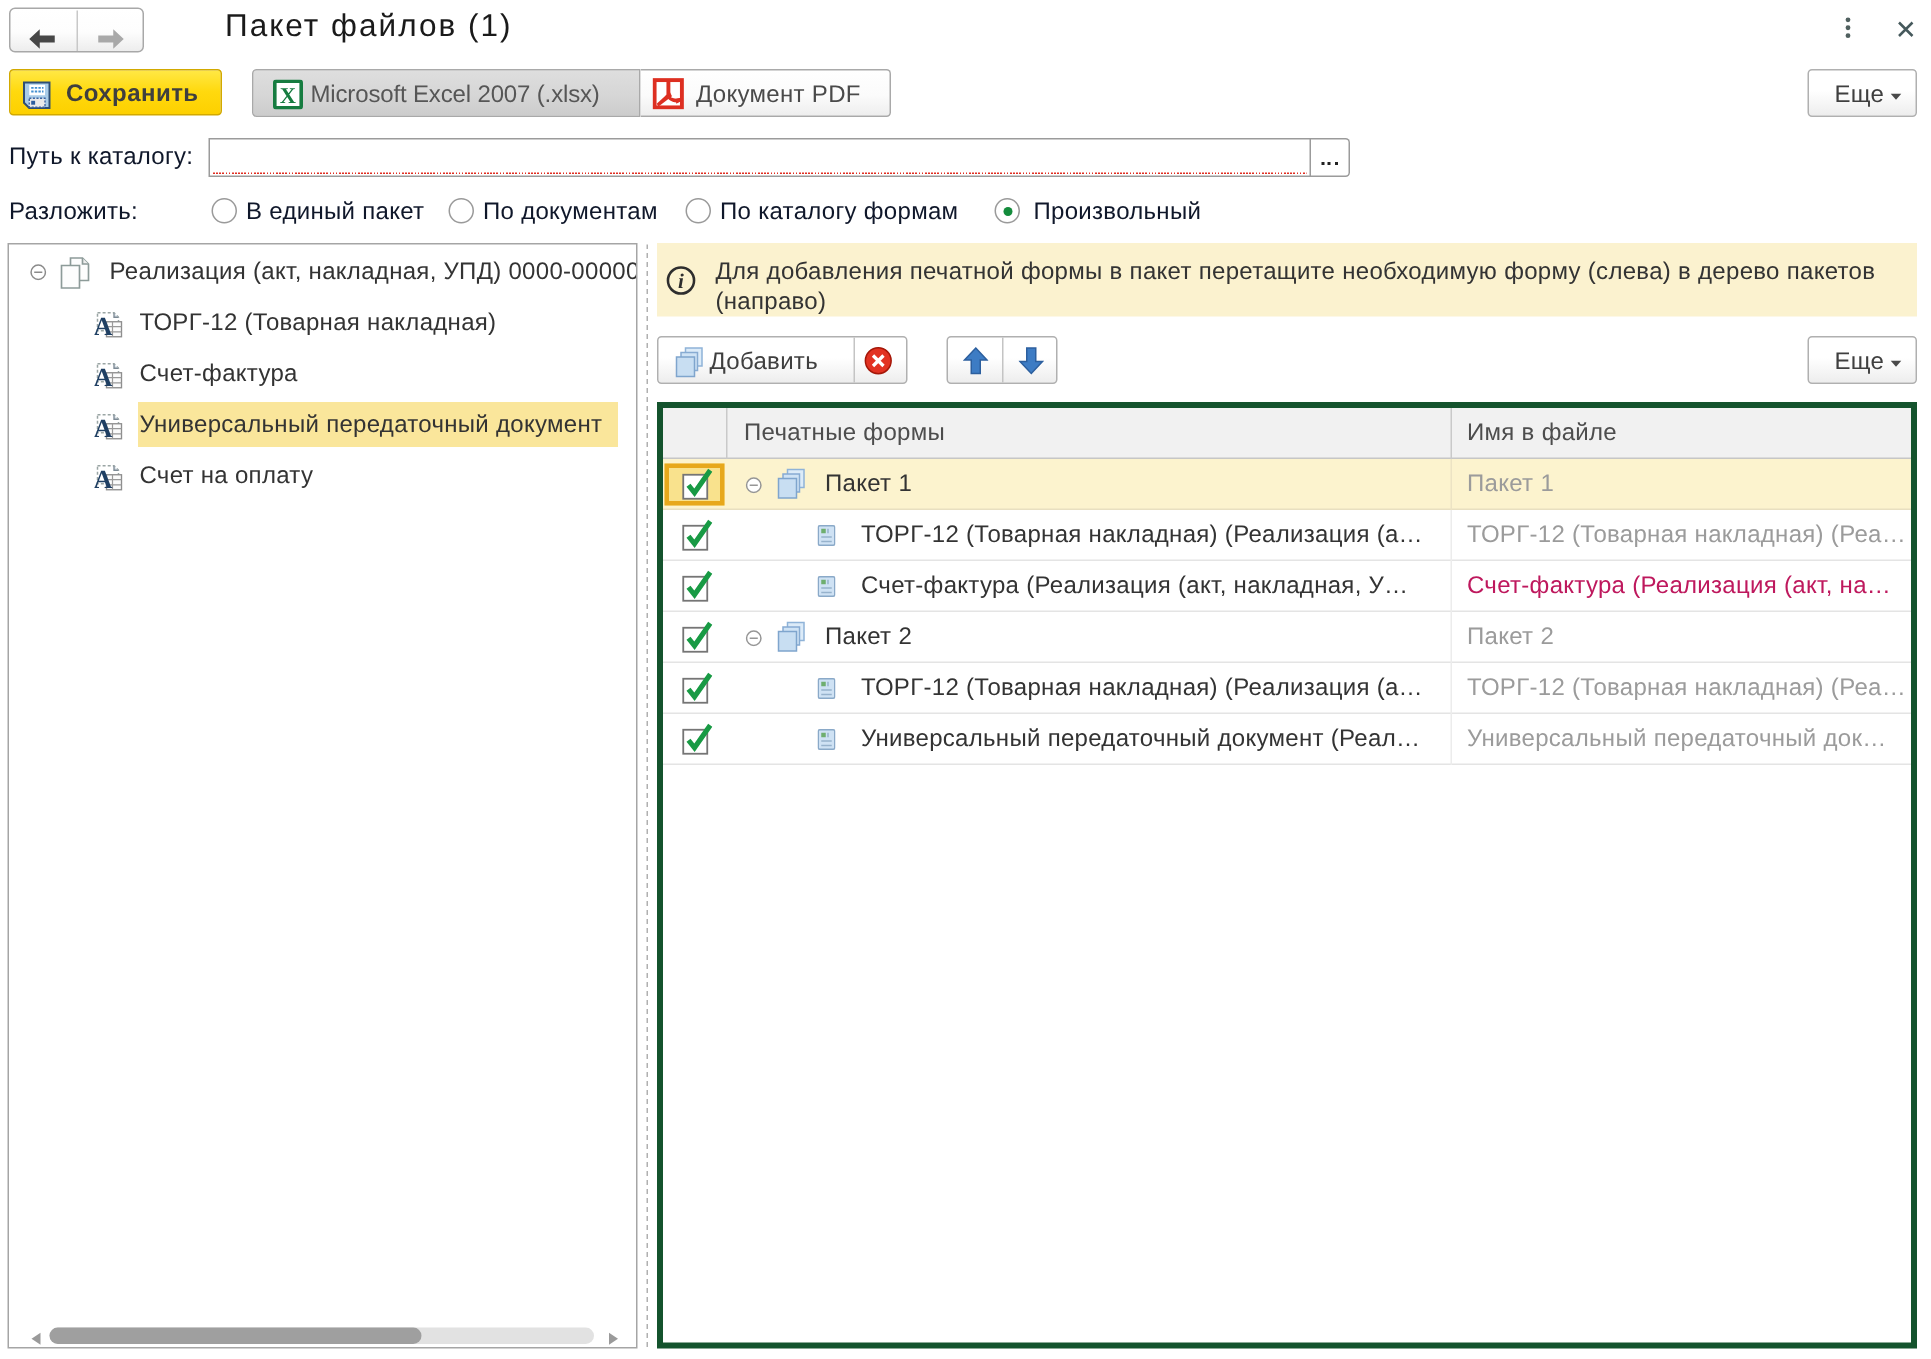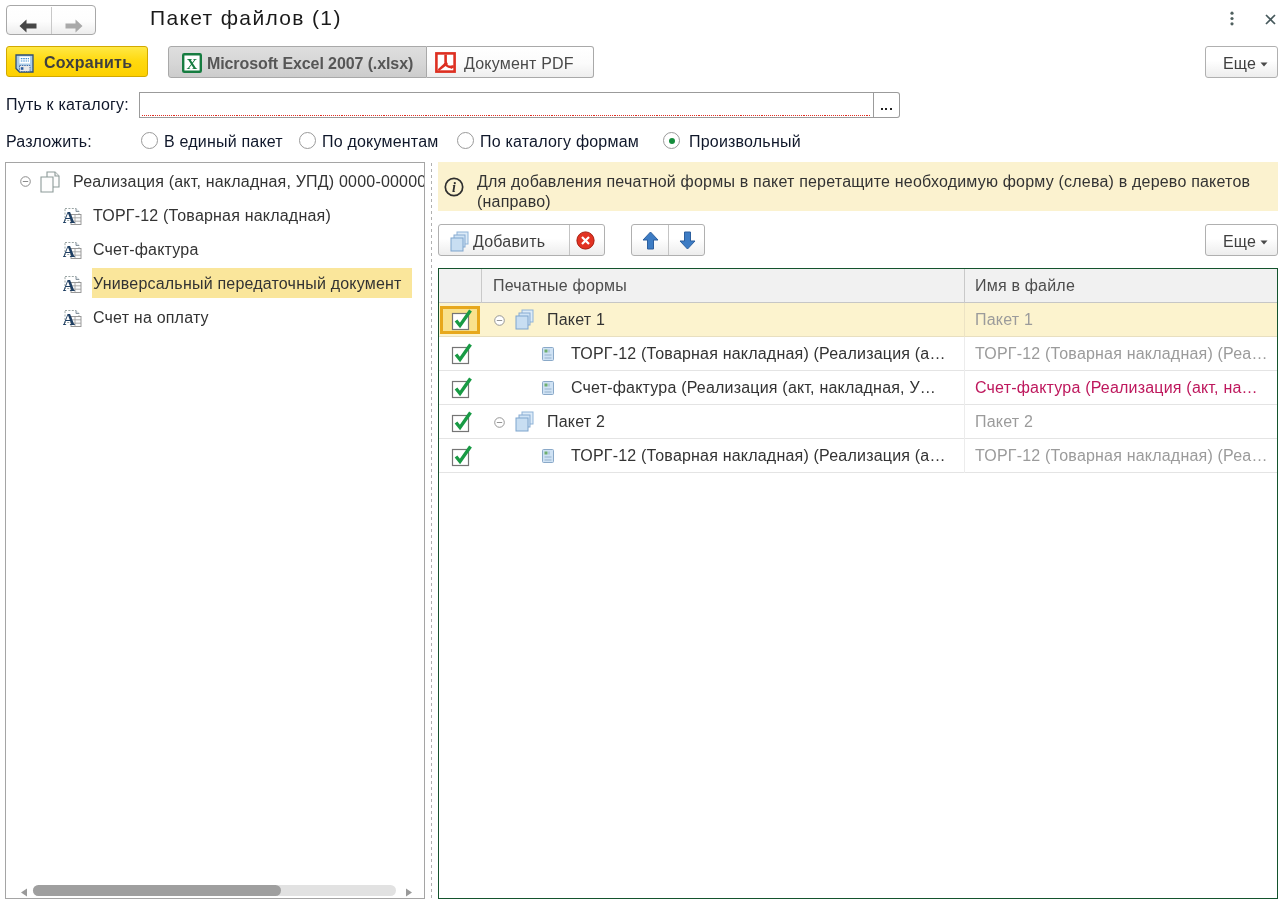--- a/index.html
+++ b/index.html
@@ -40,21 +40,21 @@
     <rect x="5.8" y="13.2" width="2.6" height="2.6" fill="#2d5e9e"></rect>
   </svg>
   <span class="abs" style="left:37px;top:7px;font-size:16px;font-weight:bold;color:#3f3f3f;white-space:nowrap;letter-spacing:0.3px;">Сохранить</span>
 </div>
 
 <div class="abs" style="left:168px;top:46px;width:259px;height:32px;border:1px solid #a9a9a9;border-radius:3px 0 0 3px;background:linear-gradient(#dedede,#d6d6d6 55%,#cccccc);">
   <svg class="abs" style="left:13px;top:6px;" width="20" height="20" viewBox="0 0 20 20">
     <rect x="1.2" y="1.2" width="17.6" height="17.6" rx="1" fill="#ffffff" stroke="#167c40" stroke-width="2.4"></rect>
     <text x="10" y="15.6" font-size="15" font-weight="bold" font-family="Liberation Serif,serif" fill="#167c40" text-anchor="middle">X</text>
   </svg>
-  <span class="abs" style="left:38px;top:8px;font-size:16px;color:#565656;white-space:nowrap;letter-spacing:-0.1px;font-weight:bold;">Microsoft Excel 2007 (.xlsx)</span>
+  <span class="abs" style="left:38px;top:8px;font-size:16px;color:#565656;white-space:nowrap;letter-spacing:-0.1px;">Microsoft Excel 2007 (.xlsx)</span>
 </div>
 <div class="abs" style="left:427px;top:46px;width:167px;height:32px;border:1px solid #a9a9a9;border-left:none;border-radius:0 3px 3px 0;background:linear-gradient(#ffffff,#fbfbfb 55%,#eeeeee);">
   <svg class="abs" style="left:8px;top:5px;" width="21" height="21" viewBox="0 0 21 21">
     <rect x="1.4" y="1.4" width="18.2" height="18.2" fill="#ffffff" stroke="#dd2f21" stroke-width="2.6"></rect>
     <path d="M9.3 2.6 h2.6 v8.2 h-2.6 z" fill="#dd2f21"></path>
     <path d="M11.5 9.2 L13 12.2 L4 19 L2.8 17.2 Z" fill="#dd2f21"></path>
     <path d="M10 10.5 C12 13.5 15.5 14.6 18.6 13.2 L18.6 15.8 C15 17.3 10.5 15.2 8.8 11.5 Z" fill="#dd2f21"></path>
     <path d="M15.5 13.8 l2.8 -0.5 l0.2 2.4 l-2.6 1.4 z" fill="#dd2f21"></path>
   </svg>
   <span class="abs" style="left:37px;top:8px;font-size:16px;color:#4a4a4a;white-space:nowrap;">Документ PDF</span>
@@ -185,21 +185,21 @@
       <path d="M8.5 18 L16 10 L11.5 10 L11.5 1 L5.5 1 L5.5 10 L1 10 Z" fill="#3d7cc4" stroke="#2c5f9e" stroke-width="1"></path>
     </svg>
 </div>
 <div class="btn abs" style="left:1205px;top:224px;width:73px;height:32px;">
   <span class="abs" style="left:17px;top:8px;font-size:16px;color:#3f3f3f;">Еще</span>
   <svg class="abs" style="left:54px;top:15px;" width="8" height="5" viewBox="0 0 8 5">
       <path d="M0.5 0.5 L7.5 0.5 L4 4.5 Z" fill="#4a4a4a"></path>
     </svg>
 </div>
 
-<div class="abs" style="left:438px;top:268px;width:840px;height:631px;border:1px solid #14532d;background:#fff;overflow:hidden;">
+<div class="abs" style="left:438px;top:268px;width:840px;height:631px;border:4px solid #14532d;background:#fff;overflow:hidden;">
 
   <div class="abs" style="left:0;top:0;width:838px;height:34px;background:#f1f1f1;border-bottom:1px solid #c6c6c6;">
     <div class="abs" style="left:42px;top:0;width:1px;height:34px;background:#c9c9c9;"></div>
     <div class="abs" style="left:525px;top:0;width:1px;height:34px;background:#c9c9c9;"></div>
     <span class="abs" style="left:54px;top:8px;font-size:16px;color:#4d4d4d;">Печатные формы</span>
     <span class="abs" style="left:536px;top:8px;font-size:16px;color:#4d4d4d;">Имя в файле</span>
   </div>
 
   <div class="abs" style="left:0;top:34px;width:838px;height:34px;background:#fcf3ce;border-bottom:1px solid #e8dfc0;padding-left:13px;">
     <div class="abs" style="left:525px;top:0;width:1px;height:34px;background:#ece3c4;"></div>
@@ -284,13 +284,29 @@
       <rect x="0.5" y="0.5" width="11" height="13" rx="1" fill="#cfe2f4" stroke="#8aa9c8" stroke-width="1"></rect>
       <rect x="2.5" y="2.5" width="3" height="3" fill="#6fae6f"></rect>
       <line x1="2.5" y1="8" x2="9.5" y2="8" stroke="#96b2cc" stroke-width="1"></line>
       <line x1="2.5" y1="11" x2="9.5" y2="11" stroke="#96b2cc" stroke-width="1"></line>
       <line x1="7" y1="2.5" x2="7" y2="5.5" stroke="#96b2cc" stroke-width="1"></line>
     </svg>
     <span class="abs" style="left:132px;top:8px;font-size:16px;color:#333;">ТОРГ-12 (Товарная накладная) (Реализация (а…</span>
     <span class="abs" style="left:536px;top:8px;font-size:16px;color:#9b9b9b;">ТОРГ-12 (Товарная накладная) (Реа…</span>
   </div>
 
+  <div class="abs" style="left:0;top:204px;width:838px;height:34px;border-bottom:1px solid #e4e4e4;">
+    <div class="abs" style="left:525px;top:0;width:1px;height:34px;background:#ececec;"></div>
+    <svg class="abs" style="left:12px;top:5px;" width="21" height="24" viewBox="0 0 21 24">
+        <rect x="1.5" y="5.5" width="16" height="16" fill="#fff" stroke="#757575" stroke-width="1.2"></rect>
+        <path d="M5 12.5 L9 17.5 L19.5 2.5" stroke="#189a44" stroke-width="3.4" fill="none"></path>
+      </svg>
+    <svg class="abs" style="left:103px;top:10px;" width="12" height="14" viewBox="0 0 12 14">
+      <rect x="0.5" y="0.5" width="11" height="13" rx="1" fill="#cfe2f4" stroke="#8aa9c8" stroke-width="1"></rect>
+      <rect x="2.5" y="2.5" width="3" height="3" fill="#6fae6f"></rect>
+      <line x1="2.5" y1="8" x2="9.5" y2="8" stroke="#96b2cc" stroke-width="1"></line>
+      <line x1="2.5" y1="11" x2="9.5" y2="11" stroke="#96b2cc" stroke-width="1"></line>
+      <line x1="7" y1="2.5" x2="7" y2="5.5" stroke="#96b2cc" stroke-width="1"></line>
+    </svg>
+    <span class="abs" style="left:132px;top:8px;font-size:16px;color:#333;">Универсальный передаточный документ (Реал…</span>
+    <span class="abs" style="left:536px;top:8px;font-size:16px;color:#9b9b9b;">Универсальный передаточный док…</span>
+  </div>
 </div>
 
 </body></html>

